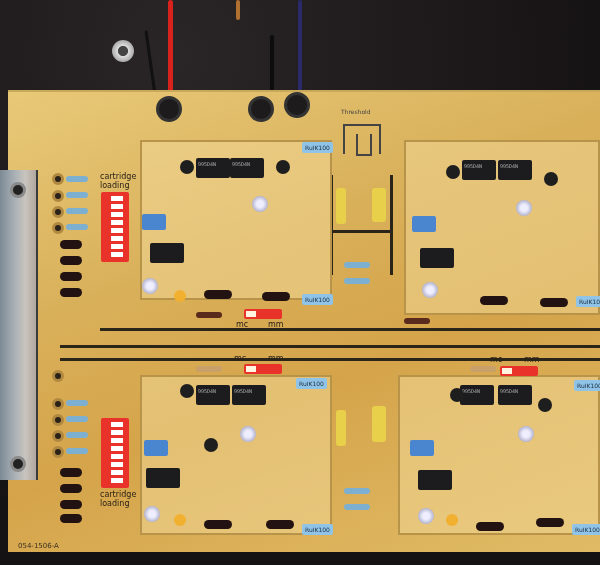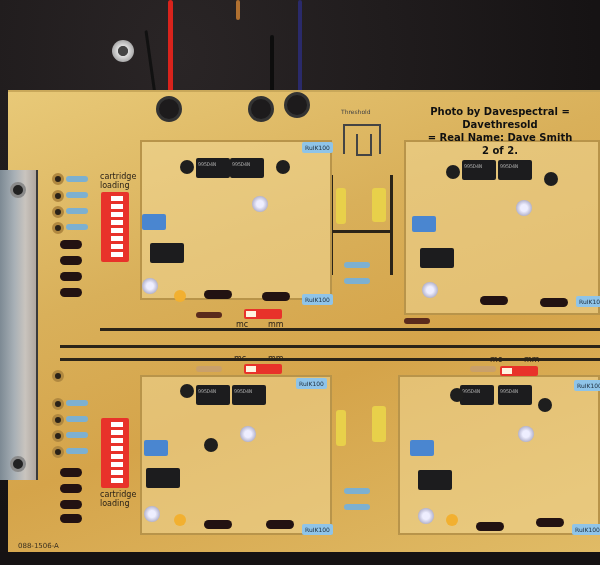--- a/index.html
+++ b/index.html
@@ -234,22 +234,17 @@
   <div class="tag" style="left:302px;top:294px;">RuIK100</div>
   <div class="tag" style="left:576px;top:296px;">RuIK100</div>
   <div class="tag" style="left:296px;top:378px;">RuIK100</div>
   <div class="tag" style="left:302px;top:524px;">RuIK100</div>
   <div class="tag" style="left:574px;top:380px;">RuIK100</div>
   <div class="tag" style="left:572px;top:524px;">RuIK100</div>
 
   <div class="label" style="left:341px;top:108px;font-size:6px;color:#444;">Threshold</div>
   <div class="logo-t"></div>
 
-  <div class="caption">
-    <div>Photo by Davespectral = Davethresold</div>
-    <div>= Real Name: Dave Smith</div>
-    <div>2 of 2.</div>
-  </div>
-
-  <div class="label" style="left:18px;top:542px;font-size:7px;color:#3a3020;">088-1506-A</div>
+
+  <div class="label" style="left:18px;top:542px;font-size:7px;color:#3a3020;">054-1506-A</div>
 
   <div class="edge-dark"></div>
 </div>
 
 </body></html>

